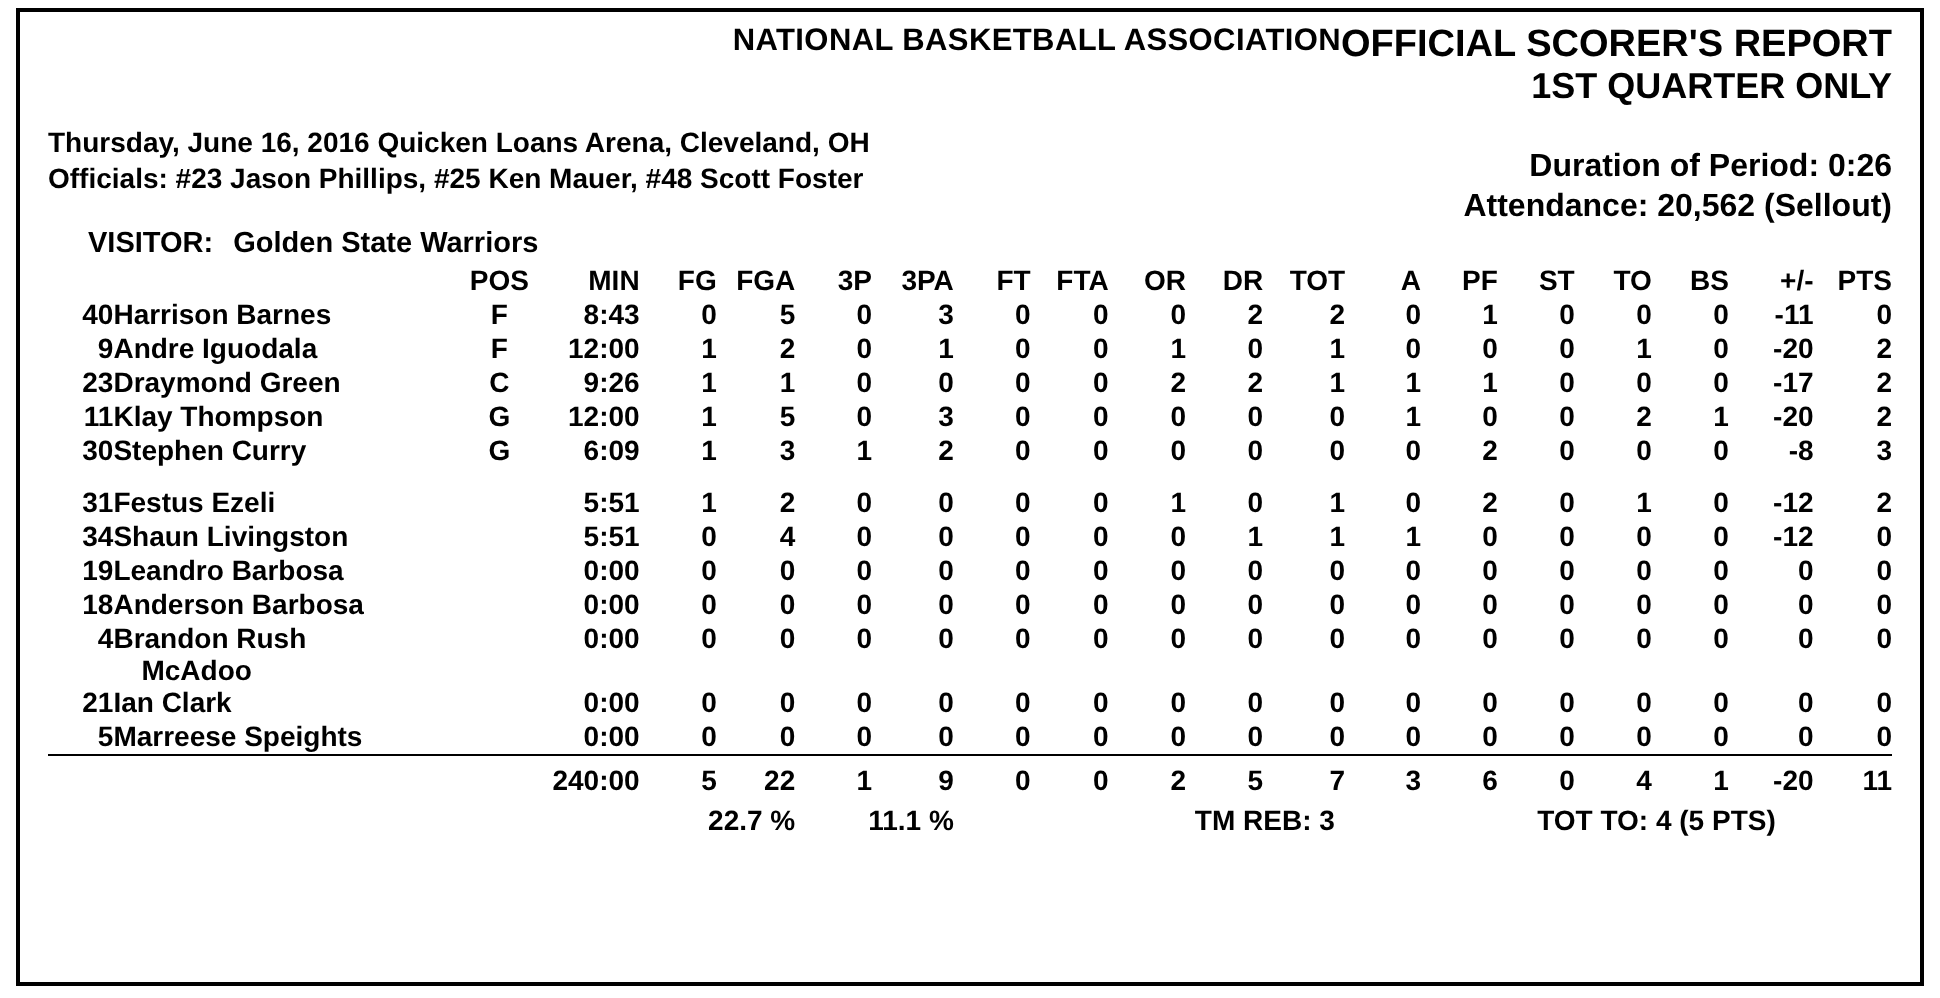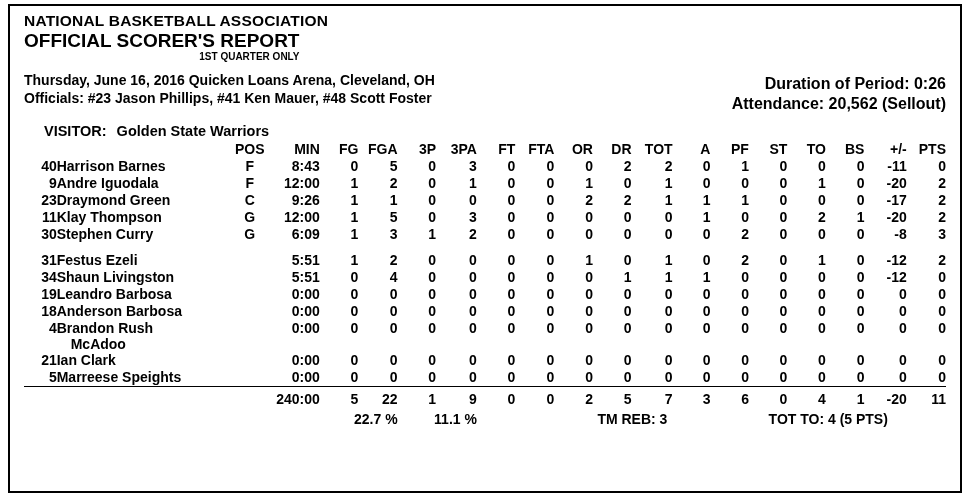--- a/index.html
+++ b/index.html
@@ -27,39 +27,38 @@
     border: 2px solid #000;
     background: #fff;
     box-sizing: border-box;
     padding: 6px 14px 4px 14px;
   }
   
   .hdr-row {
     display: flex;
     justify-content: flex-end;
     align-items: flex-start;
-    flex-direction: column;
   }
   .league {
     font-size: 15.5px;
     font-weight: bold;
     letter-spacing: 0.2px;
     white-space: nowrap;
   }
   .report-block {
     text-align: right;
     line-height: 1.12;
   }
   .report-title {
     font-size: 19px;
     font-weight: bold;
     white-space: nowrap;
   }
   .report-sub {
-    font-size: 10px;
+    font-size: 18px;
     font-weight: bold;
     white-space: nowrap;
   }
   .game-line {
     margin-top: 10px;
     font-size: 14px;
     font-weight: bold;
     line-height: 1.22;
   }
   .duration-block {
@@ -146,21 +145,21 @@
     <div class="hdr-row">
       <div class="league">NATIONAL BASKETBALL ASSOCIATION</div>
       <div class="report-block">
         <div class="report-title">OFFICIAL SCORER'S REPORT</div>
         <div class="report-sub">1ST QUARTER ONLY</div>
       </div>
     </div>
 
     <div class="game-line">
       <div>Thursday, June 16, 2016 Quicken Loans Arena, Cleveland, OH</div>
-      <div>Officials:  #23 Jason Phillips,  #41 Ken Mauer,  #48 Scott Foster</div>
+      <div>Officials:  #23 Jason Phillips,  #25 Ken Mauer,  #48 Scott Foster</div>
     </div>
 
     <div class="duration-block">
       <div>Duration of Period:  0:26</div>
       <div>Attendance: 20,562 (Sellout)</div>
     </div>
 
     <div class="visitor-line">
       <span class="visitor-label">VISITOR:</span>
       <span>Golden State Warriors</span>

